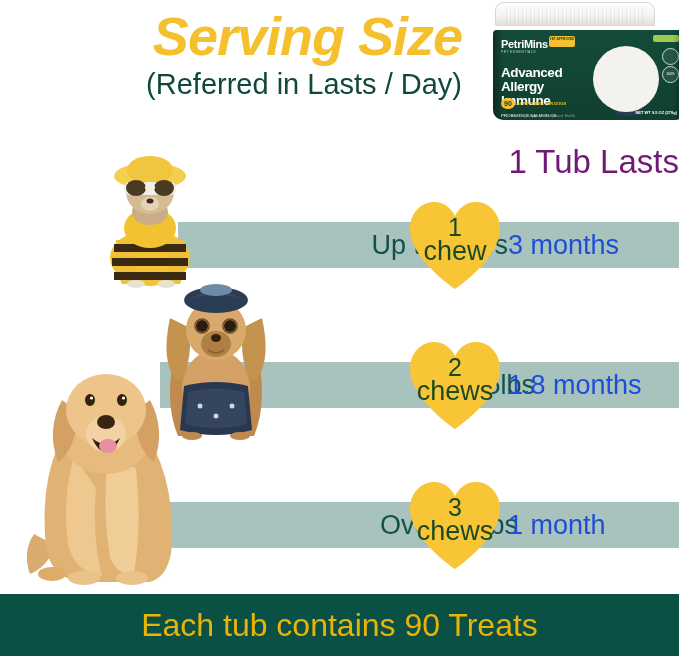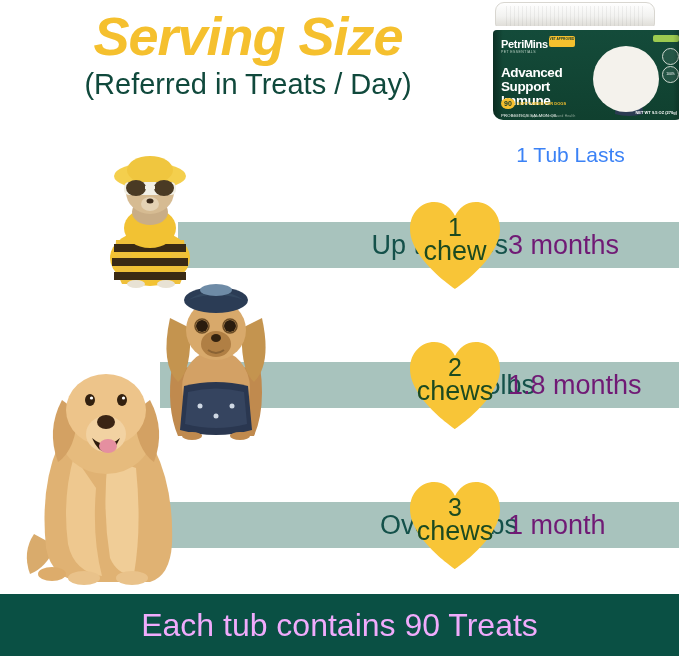--- a/index.html
+++ b/index.html
@@ -17,22 +17,21 @@
     background: #ffffff;
     overflow: hidden;
   }
 
   
   .title-block {
     position: absolute;
     left: 0;
     top: 8px;
     width: 462px;
-    text-align: center;
-    margin-left: 17px;
+    text-align: right;
   }
   .main-title {
     font-size: 54px;
     font-weight: bold;
     font-style: italic;
     color: #f5c02e;
     letter-spacing: -1px;
     line-height: 1.05;
     white-space: nowrap;
   }
@@ -225,23 +224,23 @@
     width: 66px; height: 66px;
     border-radius: 50%;
     background: #f4f2ec;
   }
 
   .tub-lasts {
     position: absolute;
     left: 462px;
     top: 143px;
     width: 217px;
-    text-align: center;
-    font-size: 21px;
-    color: #3b82f6;
+    text-align: right;
+    font-size: 33px;
+    color: #701a75;
     white-space: nowrap;
   }
 
   
   .row-band {
     position: absolute;
     height: 46px;
     background: #a8c3bd;
   }
   .row-band .weight {
@@ -255,21 +254,21 @@
     font-size: 27px;
     color: #14514a;
     white-space: nowrap;
   }
   .row-band .duration {
     position: absolute;
     top: 0;
     height: 46px;
     line-height: 46px;
     font-size: 27px;
-    color: #701a75;
+    color: #1d4ed8;
     white-space: nowrap;
   }
 
   .heart {
     position: absolute;
     width: 98px;
     height: 92px;
   }
   .heart svg {
     position: absolute;
@@ -308,32 +307,32 @@
     bottom: 0;
     width: 679px;
     height: 62px;
     background: #0a5044;
     display: flex;
     align-items: center;
     justify-content: center;
   }
   .bottom-banner-text {
     font-size: 32px;
-    color: #f0abfc;
+    color: #eab308;
     white-space: nowrap;
   }
 </style>
 </head>
 <body>
 
 <div id="infographic">
 
   <div class="title-block">
     <div class="main-title">Serving Size</div>
-    <div class="sub-title">(Referred in Treats / Day)</div>
+    <div class="sub-title">(Referred in Lasts / Day)</div>
   </div>
 
   <div class="tub-wrap">
     <div class="tub-lid">
       <div class="tub-lid-ridges"></div>
     </div>
     <div class="tub-body">
       <div class="tub-label">
 
         <div class="tub-dog">
@@ -357,21 +356,21 @@
         <div class="brand-name">PetriMins</div>
         <div class="brand-tag">PET ESSENTIALS</div>
 
         <div class="label-badge-top">
           <span>VET APPROVED</span>
         </div>
         <div class="label-badge-corner"></div>
 
         <div class="product-name">
           <div>Advanced</div>
-          <div>Support</div>
+          <div>Allergy</div>
           <div>Immune</div>
         </div>
 
         <div class="chew-badge">
           <div class="chew-badge-circle">90</div>
           <div class="chew-badge-text">SOFT CHEWS FOR DOGS</div>
         </div>
 
         <div class="label-bullets">
           <div>PROBIOTICS SALMON OIL</div>

